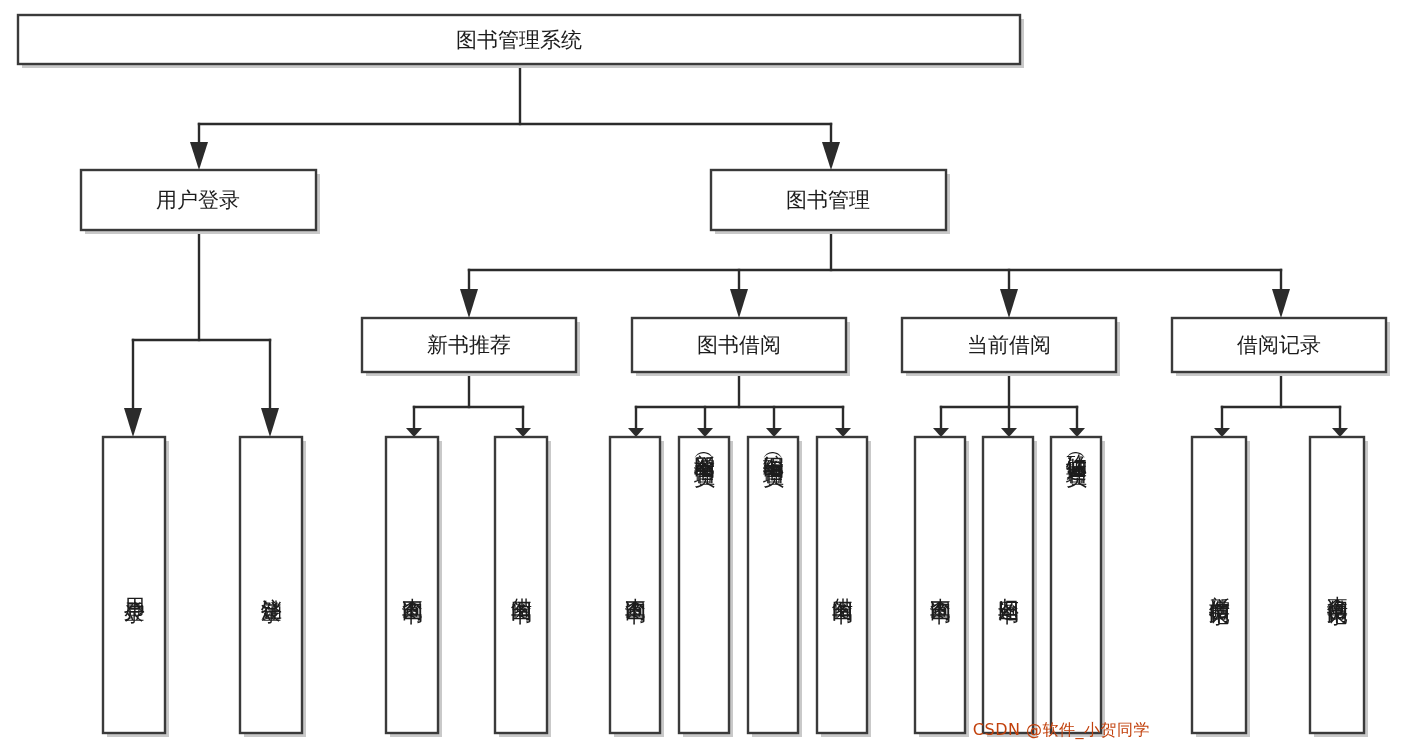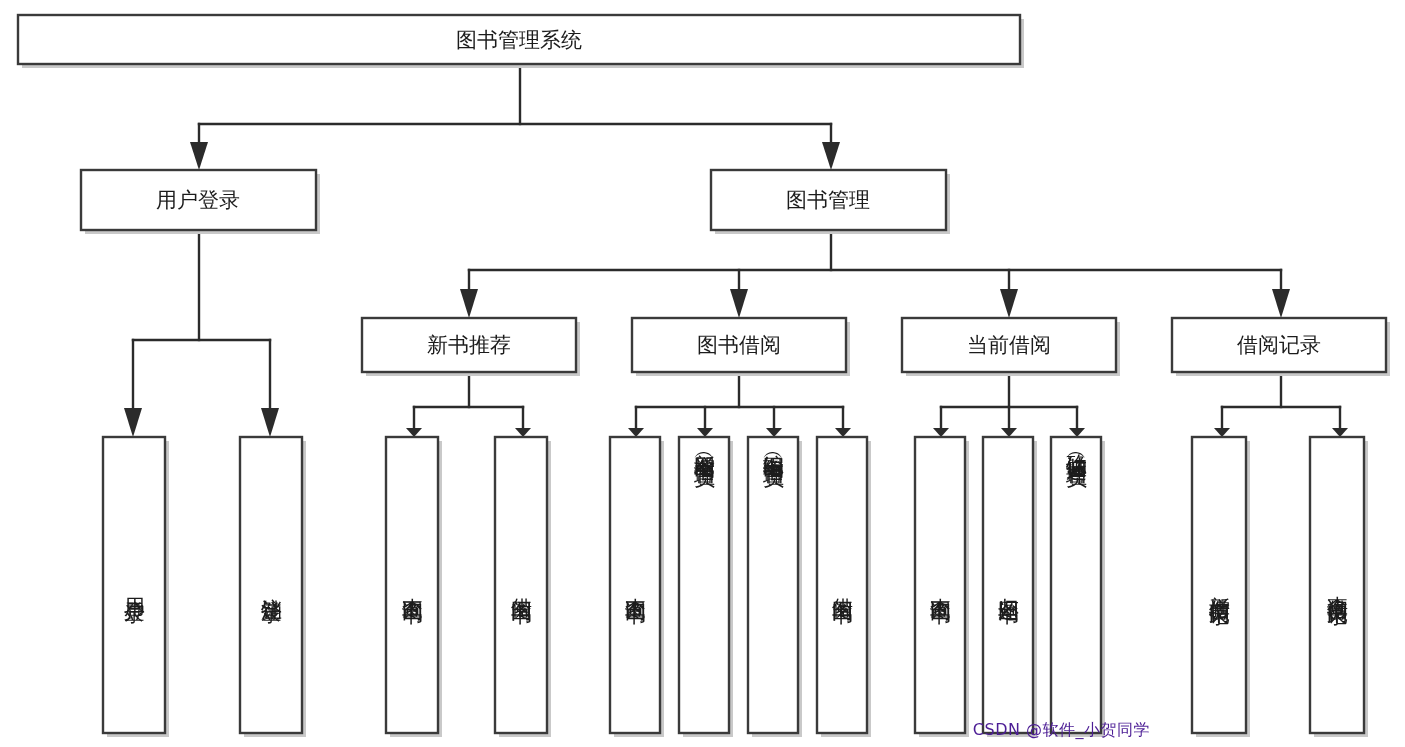--- a/index.html
+++ b/index.html
@@ -69,21 +69,21 @@
     letter-spacing: 2px;
     line-height: 1;
     white-space: nowrap;
   }
   #watermark {
     position: absolute;
     right: 10px;
     bottom: 6px;
     font-family: "DejaVu Sans", "Liberation Sans", sans-serif;
     font-size: 16px;
-    color: #4c1d95;
+    color: #c2410c;
     letter-spacing: 0.5px;
     white-space: nowrap;
   }
 </style>
 </head>
 <body>
 
 <div id="diagram-root">
 
   <svg id="tree-svg" viewBox="0 0 1405 747">

